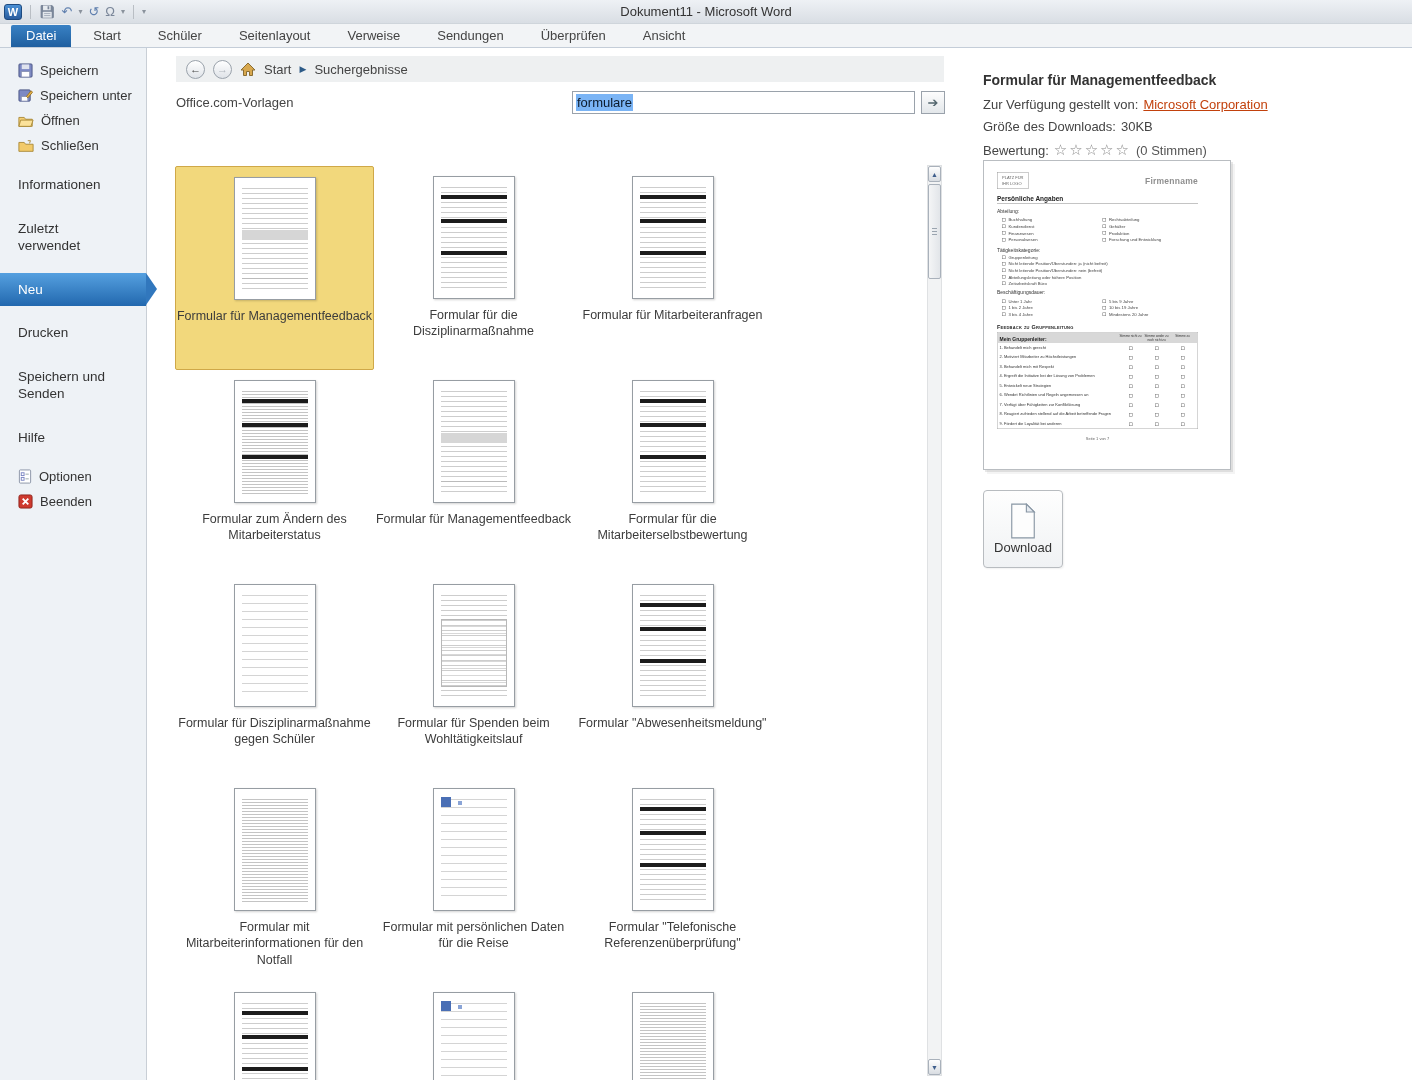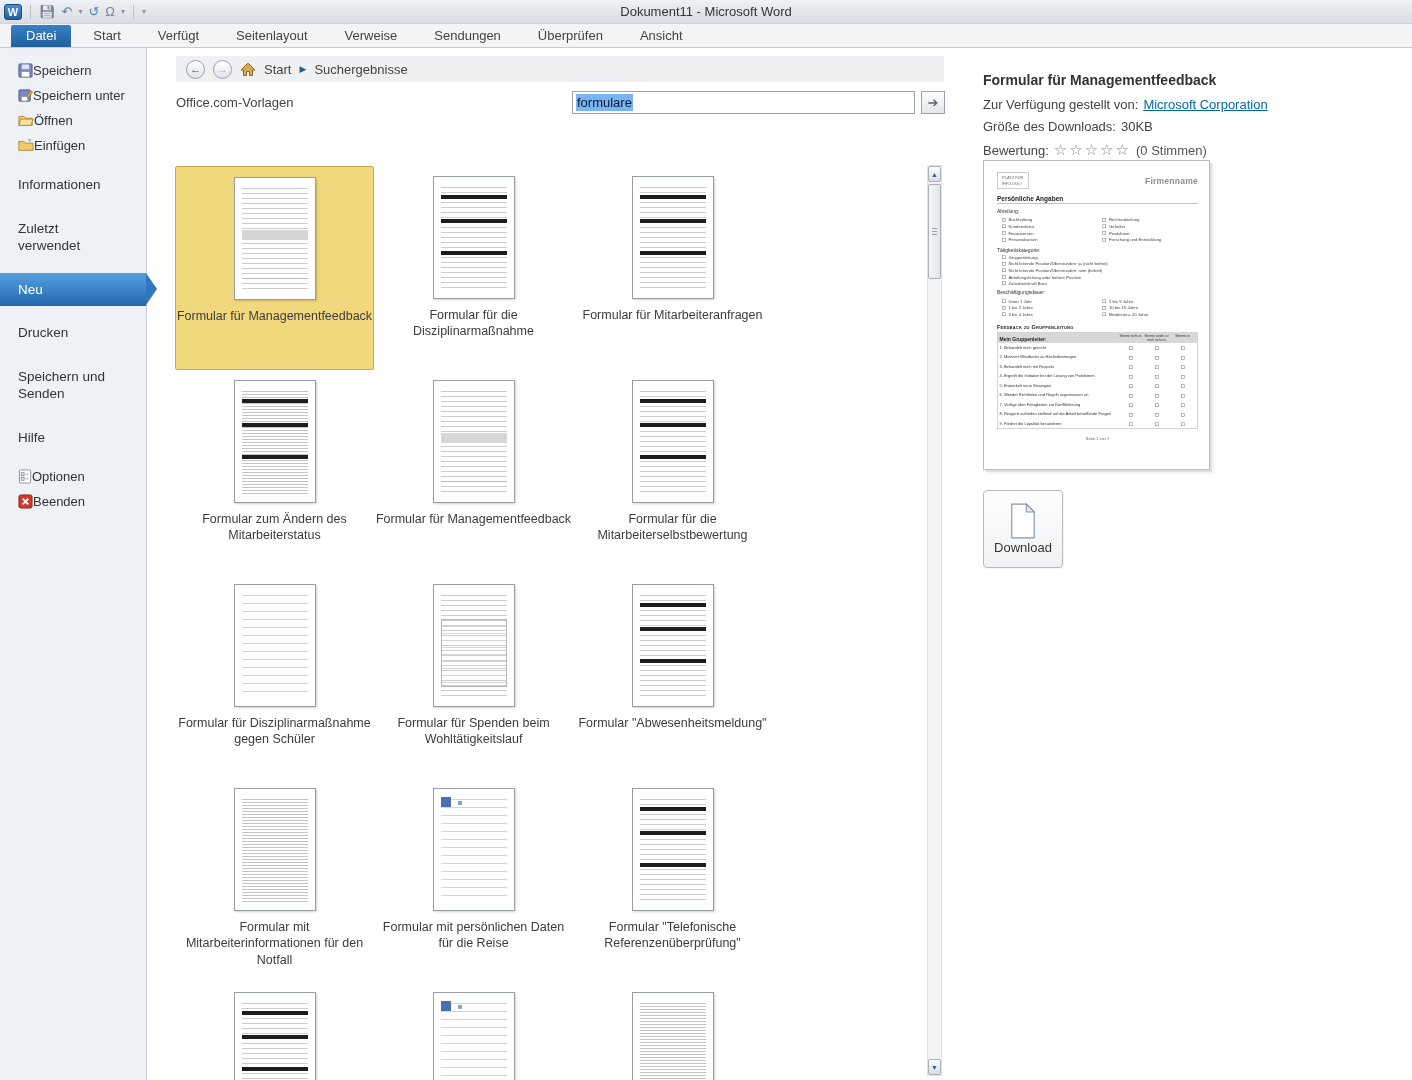--- a/index.html
+++ b/index.html
@@ -20,21 +20,21 @@
   #tabstrip { height:24px; background:#f2f4f6; border-bottom:1px solid #c4cdd8; display:flex; align-items:flex-end; padding-left:4px; }
   .rtab { padding:3px 15px 4px; font-size:13px; color:#444; cursor:default;margin-left:7px; }
   .rtab.active { background:linear-gradient(#3981c4,#1f5f9f); color:#fff; border-radius:2px 2px 0 0; }
 
   
   #backstage { position:absolute; top:48px; left:0; right:0; bottom:0; display:flex; }
   #backstage::before { content:""; position:absolute; left:0; right:0; top:0; height:3px; background:linear-gradient(#dfe8f2,rgba(255,255,255,0)); pointer-events:none; }
 
   
   #sidebar { width:147px; background:#eef2f6; border-right:1px solid #c9cfd6; position:relative; z-index:2; padding-top:10px; }
-  .sb-item { display:flex; align-items:flex-start; padding:5px 8px 5px 18px; font-size:13px; color:#333; cursor:default; }
+  .sb-item { display:flex; align-items:flex-end; gap:7px; padding:5px 8px 5px 18px; font-size:13px; color:#333; cursor:default; }
   .sb-item svg { flex:0 0 auto; }
   .menu-item { padding:8px 8px 8px 18px; font-size:13.5px; color:#333; line-height:1.3; position:relative; cursor:default; }
   .menu-item.active { background:linear-gradient(#55a0e0,#2268ae); color:#fff; }
   .menu-item.active::after { content:""; position:absolute; right:-11px; top:50%; margin-top:-16px; border-top:16px solid transparent; border-bottom:16px solid transparent; border-left:11px solid #3177bd; z-index:10; }
   .sb-gap { height:10px; }
 
   
   #main { flex:1; position:relative; background:#fff; overflow:hidden; }
   #avail-heading { margin:18px 28px 0; font-size:15px; font-weight:bold; color:#5a5a5a; padding-bottom:8px; border-bottom:1px dotted #b4b4b4; }
 
@@ -73,25 +73,25 @@
   .sb-btn { position:absolute; left:0; right:0; height:16px; background:linear-gradient(#fefefe,#d9dde2); border:1px solid #a9b1bb; border-radius:2px; display:flex; align-items:center; justify-content:center; font-size:7px; color:#3f5e8c; }
   #sb-up { top:0; }
   #sb-down { bottom:0; }
   #sb-thumb { position:absolute; left:0; right:0; top:18px; height:95px; background:linear-gradient(90deg,#f4f5f6,#e2e5e9); border:1px solid #a9b1bb; border-radius:2px; }
   #sb-thumb::after { content:""; position:absolute; left:3px; right:3px; top:50%; margin-top:-4px; height:7px; background:repeating-linear-gradient(to bottom,#9aa4af 0 1px,transparent 1px 3px); }
 
   
   #details { width:452px; background:#fff; position:relative; padding:24px 0 0 23px; }
   #d-title { font-size:14px; font-weight:bold; color:#333; margin-bottom:9px; }
   .d-line { font-size:13px; color:#444; margin-bottom:7px; display:flex; align-items:center; gap:5px; }
-  #d-link { color:#0369a1; text-decoration:underline; }
+  #d-link { color:#c2410c; text-decoration:underline; }
   #d-stars { color:#8a8a8a; font-size:15px; letter-spacing:2px; }
   #d-votes { color:#555; }
 
-  #preview { position:absolute; left:23px; top:112px; width:227px; height:310px; background:#fff; border:1px solid #b9bdc1; box-shadow:2px 2px 0 rgba(120,120,120,.18), 4px 4px 0 rgba(150,150,150,.10); overflow:hidden; }
+  #preview { position:absolute; left:23px; top:112px; width:248px; height:310px; background:#fff; border:1px solid #b9bdc1; box-shadow:2px 2px 0 rgba(120,120,120,.18), 4px 4px 0 rgba(150,150,150,.10); overflow:hidden; }
   #pv-inner { width:454px; height:620px; transform:scale(.5); transform-origin:0 0; padding:22px 26px; font-family:"Liberation Sans",sans-serif; color:#222; }
   #pv-head { display:flex; justify-content:space-between; align-items:flex-start; }
   #pv-logo { border:1px solid #999; font-size:8px; color:#666; padding:5px 9px; line-height:1.4; white-space:pre-line; }
   #pv-company { font-size:17px; font-weight:bold; color:#8f8f8f; letter-spacing:.5px; margin-top:8px; }
   .pv-h1 { font-size:13px; font-weight:bold; border-bottom:1px solid #888; padding-bottom:2px; margin:12px 0 8px; }
   .pv-sec { font-size:10px; color:#333; margin:7px 0 4px; }
   .pv-cols { display:flex; }
   .pv-col { flex:1; }
   .pv-check { display:flex; align-items:center; gap:6px; font-size:8.5px; color:#444; margin:3px 0 3px 10px; line-height:1.2; }
   .cb { width:7px; height:7px; border:1px solid #777; flex:0 0 auto; display:inline-block; }
@@ -125,21 +125,21 @@
       <span class="drop">▾</span>
     <span class="sep"></span>
     <span class="drop">▾</span>
   </div>
   <div id="title-text">Dokument11  -  Microsoft Word</div>
 </div>
 
 <div id="tabstrip">
   <div class="rtab active">Datei</div>
   <div class="rtab">Start</div>
-  <div class="rtab">Verfügt</div>
+  <div class="rtab">Schüler</div>
   <div class="rtab">Seitenlayout</div>
   <div class="rtab">Verweise</div>
   <div class="rtab">Sendungen</div>
   <div class="rtab">Überprüfen</div>
   <div class="rtab">Ansicht</div>
 </div>
 
 <div id="backstage">
 
   <div id="sidebar">
@@ -164,21 +164,21 @@
           <path d="M1 3 h6 l1.5 2 H16 v8 H1 Z" fill="#f4cf74" stroke="#a88734"></path>
           <path d="M3 6 h14 l-2.5 7 H1 Z" fill="#fbe29a" stroke="#a88734"></path>
         </svg>
       <span>Öffnen</span>
     </div>
     <div class="sb-item">
       <svg width="16" height="14" viewBox="0 0 18 14">
           <path d="M1 3 h6 l1.5 2 H17 v8 H1 Z" fill="#f2ca69" stroke="#a88734"></path>
           <path d="M11 1 l3 0 -1 3" fill="none" stroke="#a88734"></path>
         </svg>
-      <span>Einfügen</span>
+      <span>Schließen</span>
     </div>
     <div class="sb-gap"></div>
     <div class="menu-item">Informationen</div>
     <div class="sb-gap"></div>
     <div class="menu-item" style="width:110px;">Zuletzt verwendet</div>
     <div class="sb-gap"></div>
     <div class="menu-item active">Neu</div>
     <div class="sb-gap"></div>
     <div class="menu-item">Drucken</div>
     <div class="sb-gap"></div>

